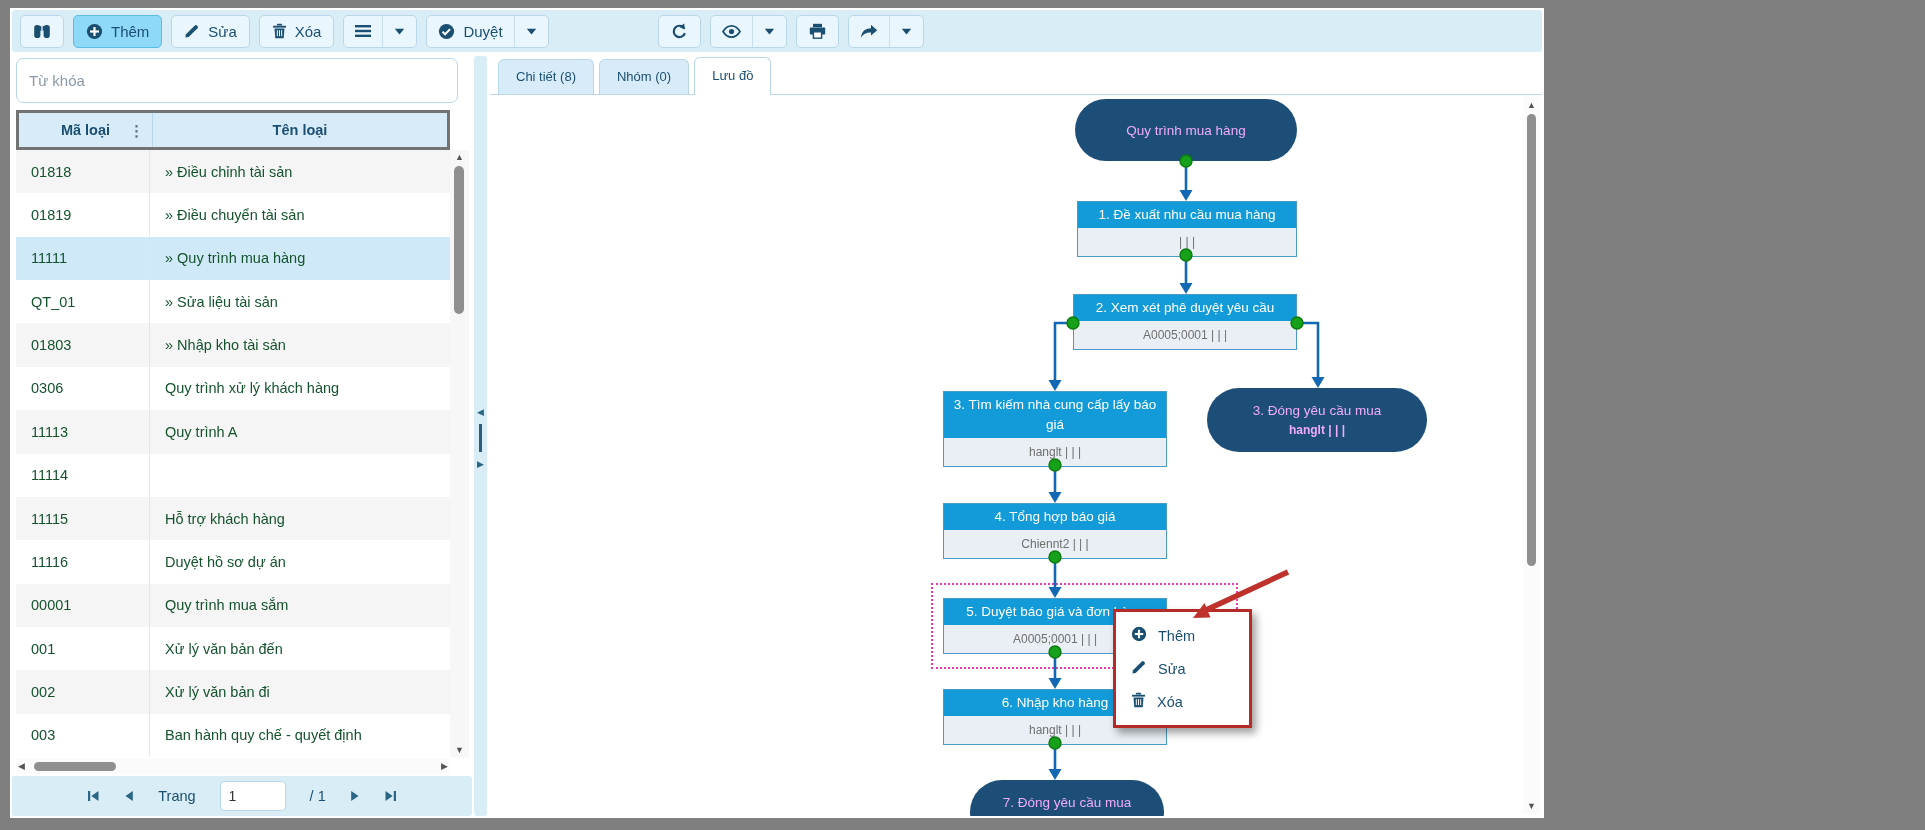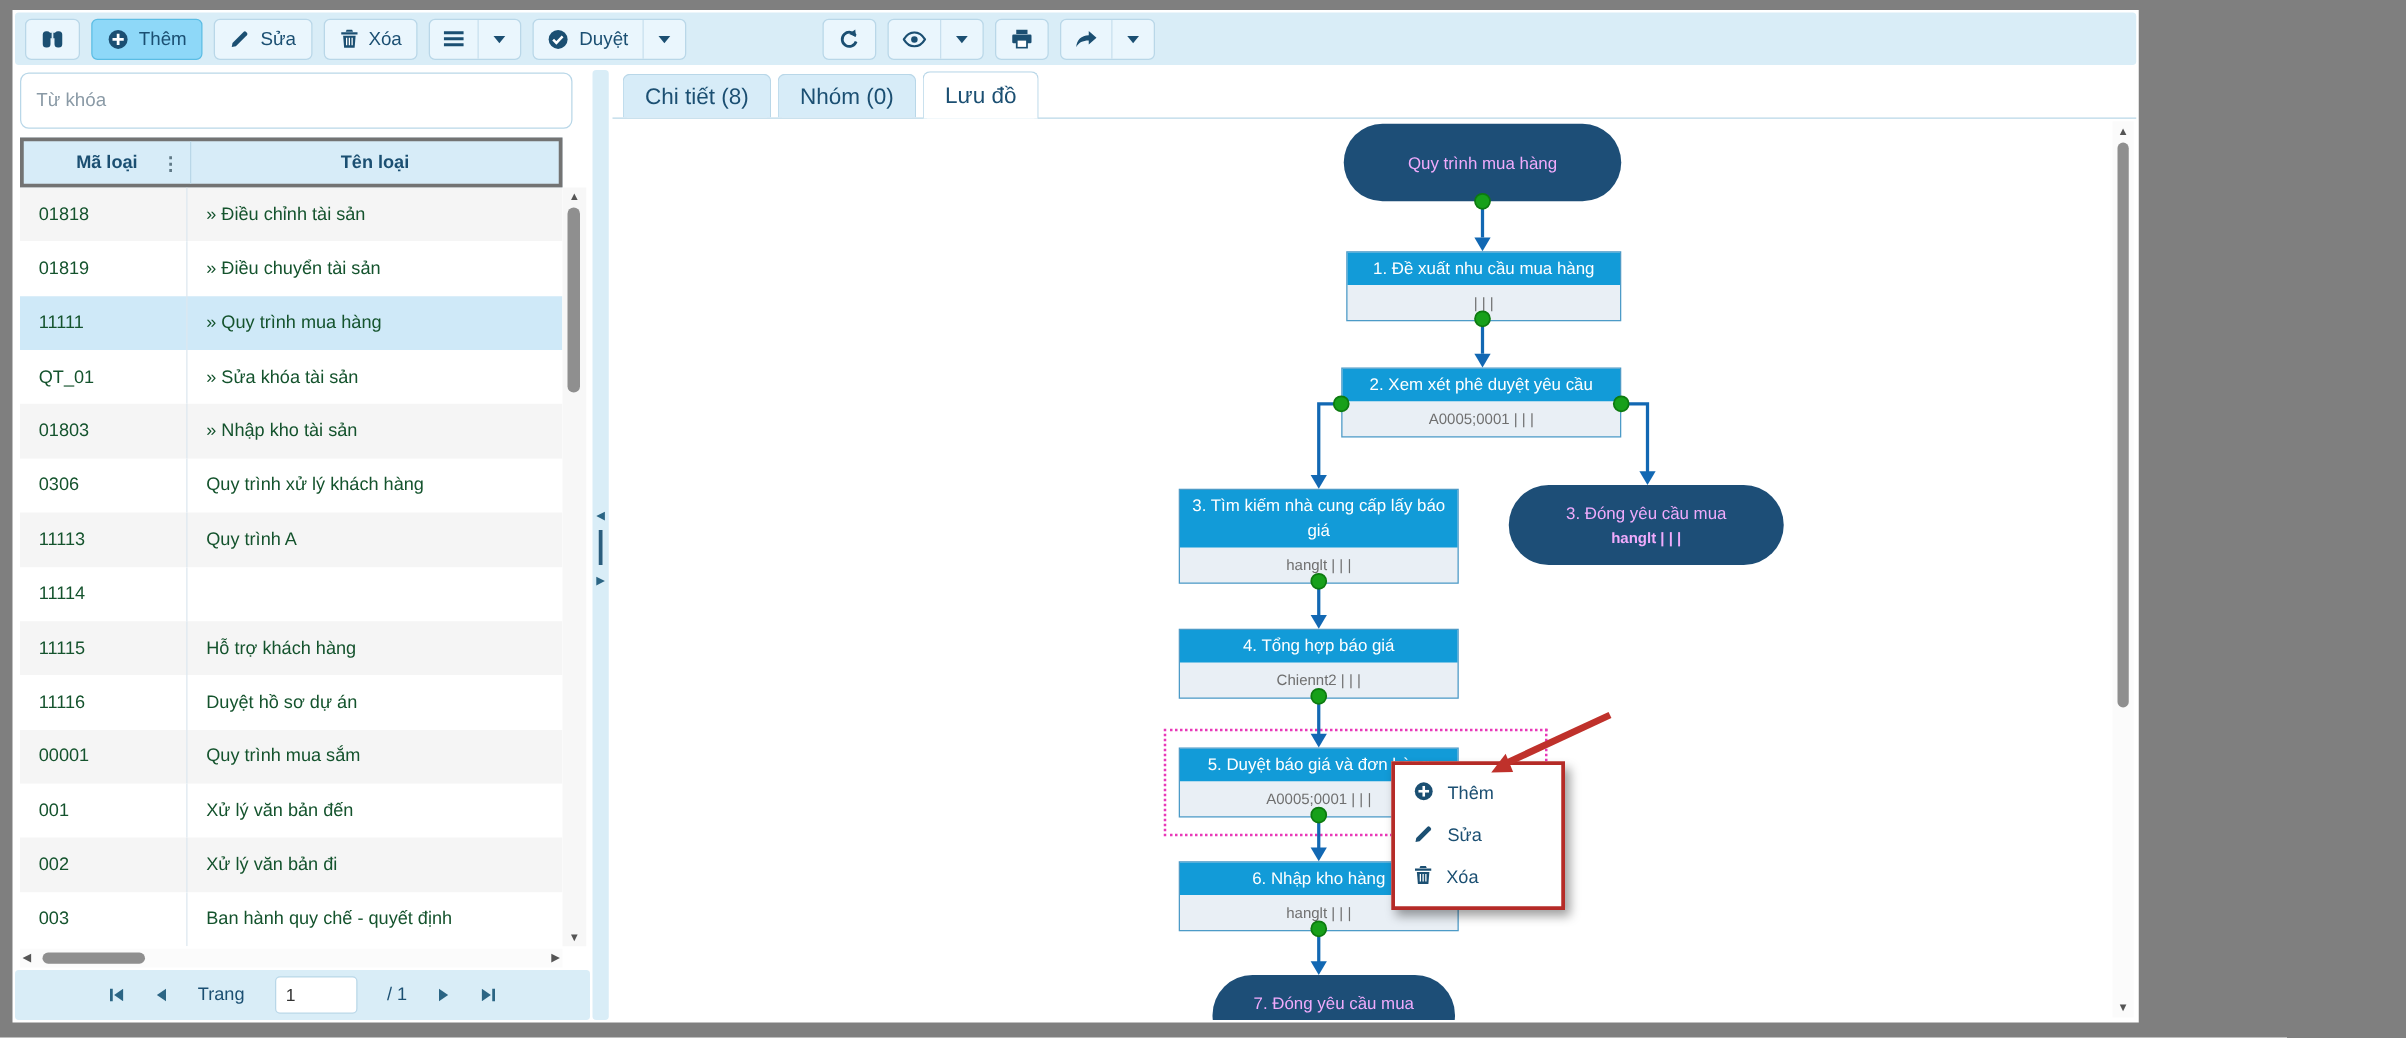--- a/index.html
+++ b/index.html
@@ -1,18 +1,18 @@
 <!DOCTYPE html>
 <html><head>
 <meta charset="utf-8">
 <style>
   * { box-sizing: border-box; margin: 0; padding: 0; }
   html,body { width:1925px; height:830px; }
   body { background:#7f7f7f; font-family:"Liberation Sans", sans-serif; position:relative; overflow:hidden; }
-  .window { position:absolute; left:10px; top:8px; width:1701px; height:810px; background:#fff; }
+  .window { position:absolute; left:10px; top:8px; width:1534px; height:810px; background:#fff; }
 
   
   .toolbar { position:absolute; left:2px; top:2px; right:2px; height:42px; background:#d9edf7; border-radius:3px; display:flex; align-items:center; padding-left:8px; gap:9px; }
   .tbtn, .tgroup { height:33px; background:#eaf6fd; border:1px solid #b9d7e8; border-radius:5px; color:#1b4f72; }
   .tbtn { display:flex; align-items:center; gap:8px; padding:0 12px; font-size:15px; font-family:inherit; cursor:pointer; }
   .tbtn.active { background:#8ed8f8; border-color:#5bbde4; }
   .tgroup { display:flex; align-items:stretch; padding:0; }
   .tgroup .seg { display:flex; align-items:center; gap:8px; padding:0 11px; background:transparent; border:none; color:#1b4f72; font-size:15px; font-family:inherit; cursor:pointer; }
   .tgroup .seg + .seg { border-left:1px solid #c7dfee; }
   .gap-left { margin-left:100px; }
@@ -52,21 +52,21 @@
 
   
   .splitter { position:absolute; left:464px; top:48px; width:13px; bottom:2px; background:#d9edf7; border-radius:3px; }
   .splitter .cluster { position:absolute; top:349px; left:0; width:100%; text-align:center; }
   .splitter .tri { color:#2b6584; font-size:9px; line-height:14px; display:block; cursor:pointer; }
   .splitter .handle { display:block; width:3px; height:28px; background:#2b5d7d; margin:5px auto; cursor:col-resize; }
 
   
   .right-panel { position:absolute; left:480px; top:48px; right:2px; bottom:2px; }
   .tabstrip { height:38px; display:flex; align-items:flex-end; gap:5px; padding-left:8px; position:relative; z-index:3; }
-  .tab { height:35px; line-height:34px; padding:0 17px; background:#d7ecf8; border:1px solid #b9d7e8; border-bottom:none; border-radius:6px 6px 0 0; color:#1b4f72; font-size:18px; cursor:pointer; }
+  .tab { height:35px; line-height:34px; padding:0 17px; background:#d7ecf8; border:1px solid #b9d7e8; border-bottom:none; border-radius:6px 6px 0 0; color:#1b4f72; font-size:13px; cursor:pointer; }
   .tab.active { background:#fff; height:38px; line-height:36px; margin-bottom:-1px;text-align:right; }
   .flow { position:absolute; top:38px; left:0; right:0; bottom:0; border-top:1px solid #b9d7e8; background:#fff; overflow:hidden; }
 
   
   .pnode { position:absolute; border:1px solid #4c9bc7; background:#e9eff5; text-align:center; z-index:5; }
   .pnode .hd { background:#129bd8; color:#fff; font-size:13.5px; line-height:20px; padding:3px 8px; }
   .pnode .bd { color:#6f6f6f; font-size:12px; line-height:20px; padding:4px 6px; }
   .capsule { position:absolute; background:#1d4e77; color:#f0abfc; border-radius:34px; display:flex; flex-direction:column; align-items:center; justify-content:center; font-size:13.5px; z-index:5; text-align:center; }
   .capsule .sub { font-weight:bold; font-size:12px; margin-top:5px; }
   .selection-box { position:absolute; left:441px; top:488px; width:307px; height:86px; border:2px dotted #e838b8; z-index:4; }
@@ -233,21 +233,21 @@
       <div class="row">
           <div class="cell code">01819</div>
           <div class="cell name">» Điều chuyển tài sản</div>
         </div>
       <div class="row sel">
           <div class="cell code">11111</div>
           <div class="cell name">» Quy trình mua hàng</div>
         </div>
       <div class="row">
           <div class="cell code">QT_01</div>
-          <div class="cell name">» Sửa khóa tài sản</div>
+          <div class="cell name">» Sửa liệu tài sản</div>
         </div>
       <div class="row">
           <div class="cell code">01803</div>
           <div class="cell name">» Nhập kho tài sản</div>
         </div>
       <div class="row">
           <div class="cell code">0306</div>
           <div class="cell name">Quy trình xử lý khách hàng</div>
         </div>
       <div class="row">

